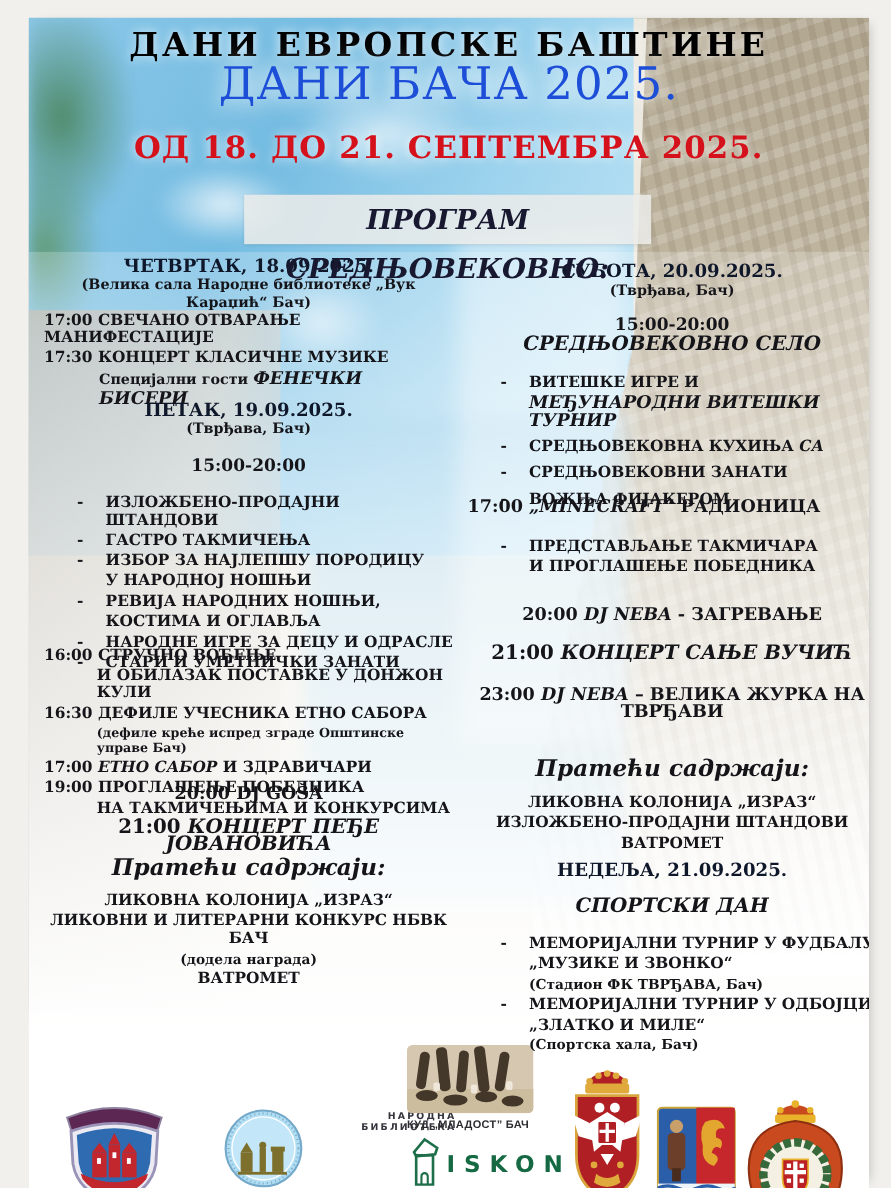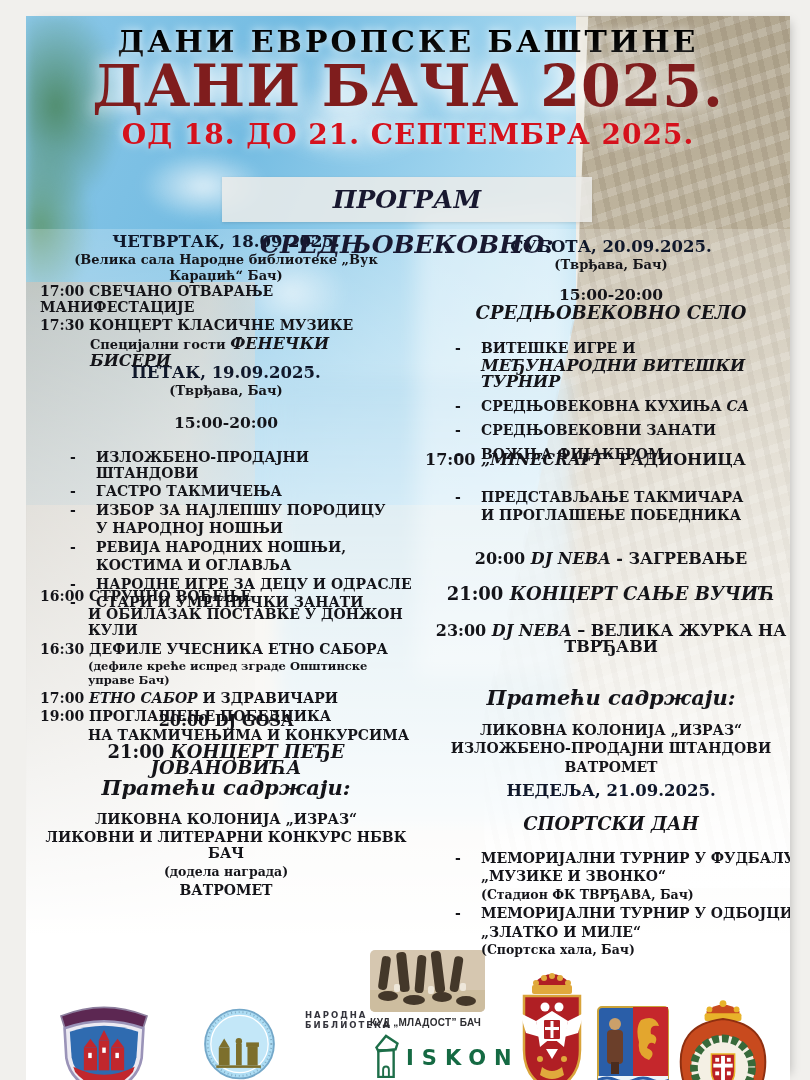--- a/index.html
+++ b/index.html
@@ -29,21 +29,21 @@
     background:linear-gradient(100deg,#b4afa4 0%,#cdc9bf 55%,rgba(230,228,220,0) 100%);}
   .bg-water{left:33%;top:34%;width:38%;height:42%;filter:blur(8px);
     background:linear-gradient(180deg,rgba(136,198,230,.55),rgba(196,230,246,.65));}
   .bg-lightcol{left:51%;top:18%;width:20%;height:44%;filter:blur(10px);background:rgba(255,255,255,.4);}
   .bg-wash{left:0;top:20%;width:100%;height:67%;
     background:linear-gradient(180deg,rgba(255,255,255,.22) 0%,rgba(255,255,255,.5) 35%,rgba(255,255,255,.74) 70%,#ffffff 100%);}
   
   .hdr{position:absolute;left:0;top:0;width:100%;text-align:center;z-index:6;}
   .kicker{position:absolute;left:0;top:8px;width:100%;font-weight:bold;font-size:30px;letter-spacing:3px;color:#000000;
     text-shadow:0 0 10px rgba(255,255,255,.9);}
-  .title{position:absolute;left:0;top:36px;width:100%;font-weight:bold;font-size:57px;letter-spacing:1px;color:#7f1d1d;
+  .title{position:absolute;left:0;top:36px;width:100%;font-weight:normal;font-size:41px;letter-spacing:1px;color:#1d4ed8;
     text-shadow:0 0 16px rgba(255,255,255,.95),0 0 30px rgba(255,255,255,.8);}
   .dates{position:absolute;left:0;top:102px;width:100%;font-weight:bold;font-size:28px;letter-spacing:1px;color:#d5111c;
     text-shadow:0 0 10px rgba(255,255,255,.85);}
   .prog-band{position:absolute;left:196px;top:161px;width:370px;height:45px;z-index:6;
     background:rgba(236,236,234,.85);box-shadow:0 1px 3px rgba(0,0,0,.12);}
   .prog-label{width:100%;text-align:center;line-height:45px;font-weight:bold;font-style:italic;font-size:25px;color:#181830;}
   
   .col{position:absolute;width:372px;z-index:5;}
   .col-left{left:14px;top:0;}
   .col-right{left:399px;top:0;}
@@ -64,21 +64,21 @@
   .c1{padding-left:56px;}
   .s{padding-left:48px;text-indent:-48px;}
   .c2{padding-left:48px;}
   .i2{padding-left:50px;font-size:13px;}
   .g7{margin-top:8px;}
   .sg.e{font-style:italic;margin-top:36px;}
   .sg.e2{font-style:italic;font-size:16px;}
   
   .footer{position:absolute;left:0;top:917px;width:764px;height:147px;background:#ffffff;z-index:3;overflow:hidden;}
   .fitem{position:absolute;}
-  .lib-l1,.lib-l2{font-family:"DejaVu Sans",sans-serif;font-weight:bold;font-size:8.5px;letter-spacing:2px;color:#34343c;text-align:left;}
+  .lib-l1,.lib-l2{font-family:"DejaVu Sans",sans-serif;font-weight:bold;font-size:8.5px;letter-spacing:2px;color:#34343c;text-align:right;}
   .lib-script{font-style:italic;font-size:12px;color:#3a3a40;}
   .kud-caption{font-family:"Liberation Sans",sans-serif;font-weight:bold;font-size:10px;color:#2c2c30;letter-spacing:.3px;}
   .kud-photo{width:115px;height:62px;border-radius:5px;overflow:hidden;display:block;}
   .iskon-wrap{display:flex;align-items:flex-end;gap:6px;}
   .iskon-text{font-family:"DejaVu Sans",sans-serif;font-weight:bold;font-size:21px;letter-spacing:8px;color:#156a43;line-height:40px;}
 </style>
 </head>
 <body>
 
 <div class="page">

